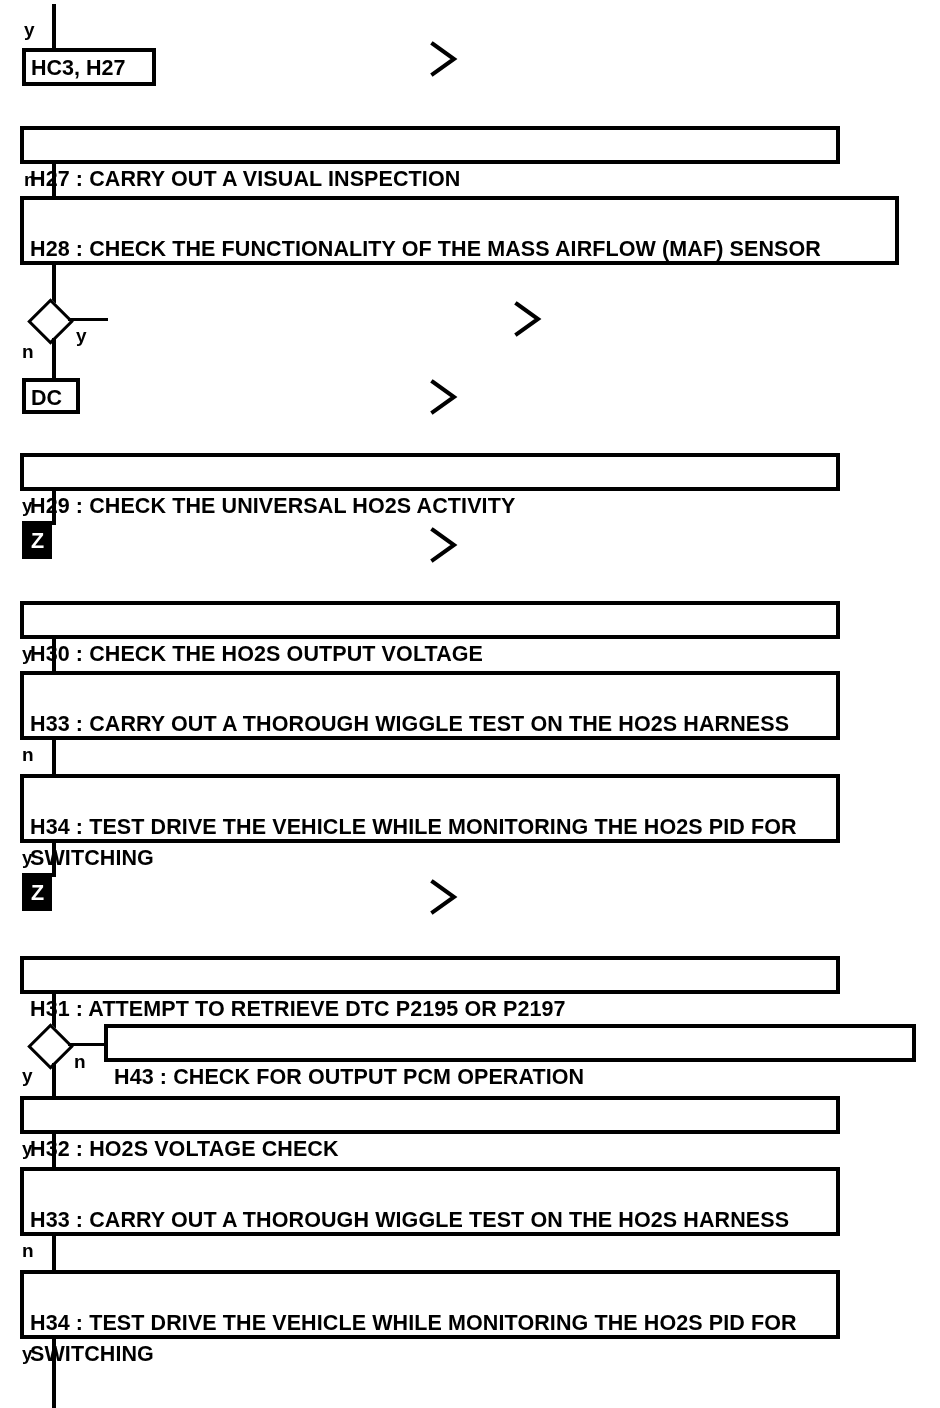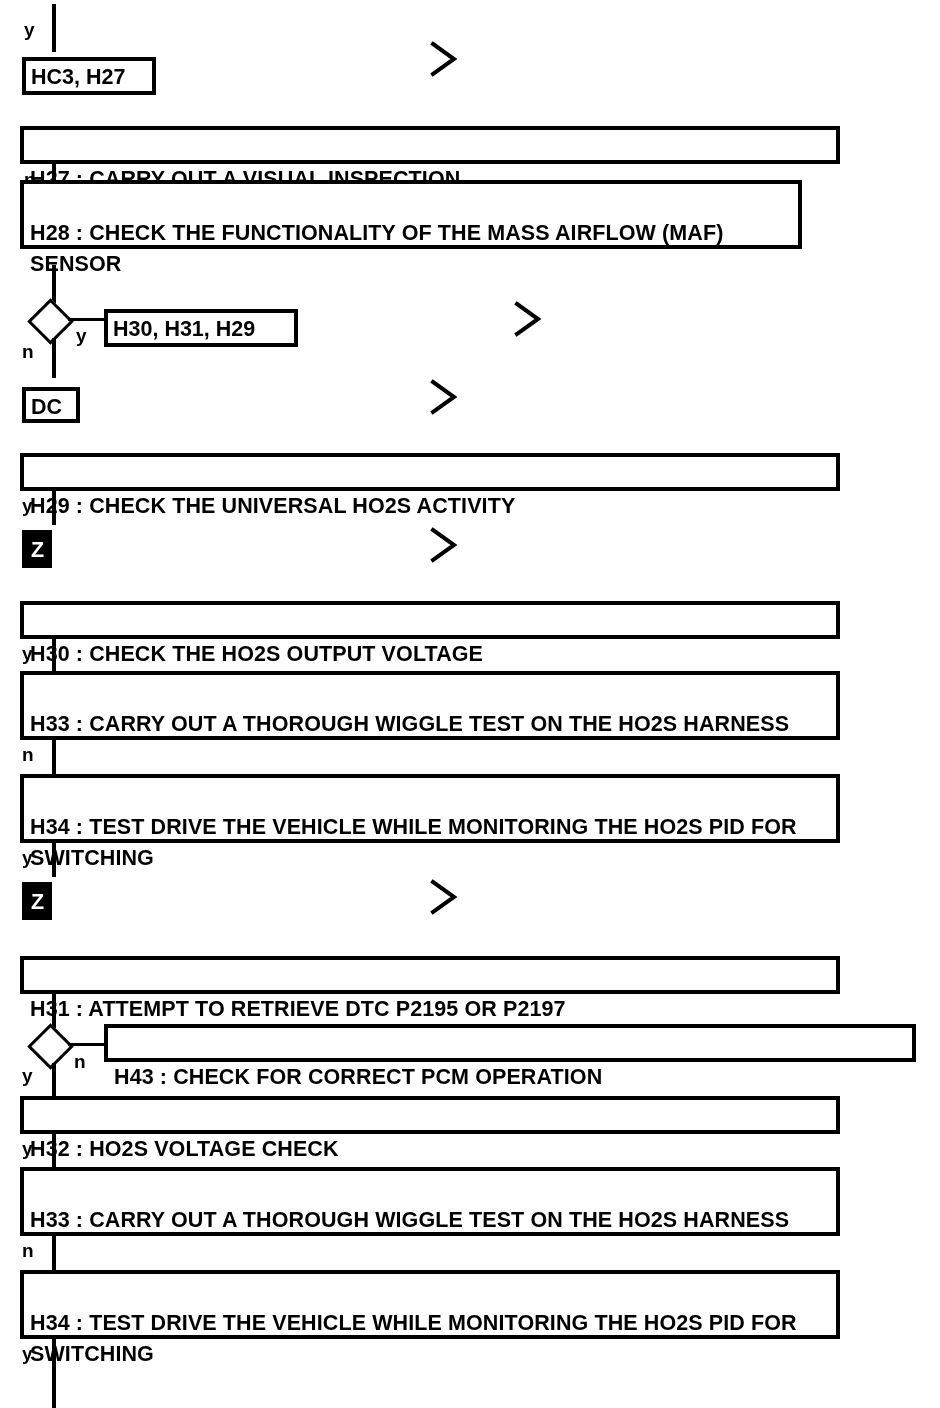--- a/index.html
+++ b/index.html
@@ -39,21 +39,20 @@
     box-sizing: border-box;
     border: 4px solid #000000;
     background: #ffffff;
     color: #000000;
     font-weight: bold;
     font-size: 21.5px;
     line-height: 28px;
     padding: 2px 5px 2px 5px;
     white-space: nowrap;
     font-family: "Liberation Sans", sans-serif;
-    margin-top: 9px;
   }
   
   .tagbox.invert {
     background: #000000;
     color: #ffffff;
     border-color: #000000;
   }
   
   .vline {
     position: absolute;
@@ -109,34 +108,31 @@
       </svg>
   </div>
 
   <div class="pbox" style="left:20px; top:126px; width:820px; height:38px;">
     <span>H27 : CARRY OUT A VISUAL INSPECTION</span>
   </div>
 
   <div class="vline" style="left:52px; top:164px; height:34px;"></div>
   <div class="blabel" style="left:24px; top:170px;">n</div>
 
-  <div class="pbox" style="left:20px; top:180px; width:782px; height:69px;">
+  <div class="pbox" style="left:20px; top:196px; width:879px; height:69px;">
     <span>H28 : CHECK THE FUNCTIONALITY OF THE MASS AIRFLOW (MAF) SENSOR</span>
   </div>
 
   <div class="vline" style="left:52px; top:265px; height:38px;"></div>
 
   <div class="diamond" style="left:34px; top:305px;"></div>
 
   <div class="hline" style="left:68px; top:318px; width:40px;"></div>
   <div class="blabel" style="left:76px; top:326px;">y</div>
 
-  <div class="tagbox" style="left:104px; top:300px; width:194px; height:38px;">
-    <span>H30, H31, H29</span>
-  </div>
 
   <div class="chev" style="left:508px; top:298px;">
     <svg width="42" height="42" viewBox="0 0 42 42">
         <path d="M9 6 L30 21 L9 36" stroke="#000" stroke-width="4" fill="none" stroke-linecap="square"></path>
       </svg>
   </div>
 
   <div class="vline" style="left:52px; top:338px; height:40px;"></div>
   <div class="blabel" style="left:22px; top:342px;">n</div>
 
@@ -203,21 +199,21 @@
   </div>
 
   <div class="vline" style="left:52px; top:994px; height:34px;"></div>
 
   <div class="diamond" style="left:34px; top:1030px;"></div>
 
   <div class="hline" style="left:68px; top:1043px; width:42px;"></div>
   <div class="blabel" style="left:74px; top:1052px;">n</div>
 
   <div class="pbox" style="left:104px; top:1024px; width:812px; height:38px;">
-    <span>H43 : CHECK FOR CORRECT PCM OPERATION</span>
+    <span>H43 : CHECK FOR OUTPUT PCM OPERATION</span>
   </div>
 
   <div class="vline" style="left:52px; top:1063px; height:33px;"></div>
   <div class="blabel" style="left:22px; top:1066px;">y</div>
 
   <div class="pbox" style="left:20px; top:1096px; width:820px; height:38px;">
     <span>H32 : HO2S VOLTAGE CHECK</span>
   </div>
 
   <div class="vline" style="left:52px; top:1134px; height:34px;"></div>

